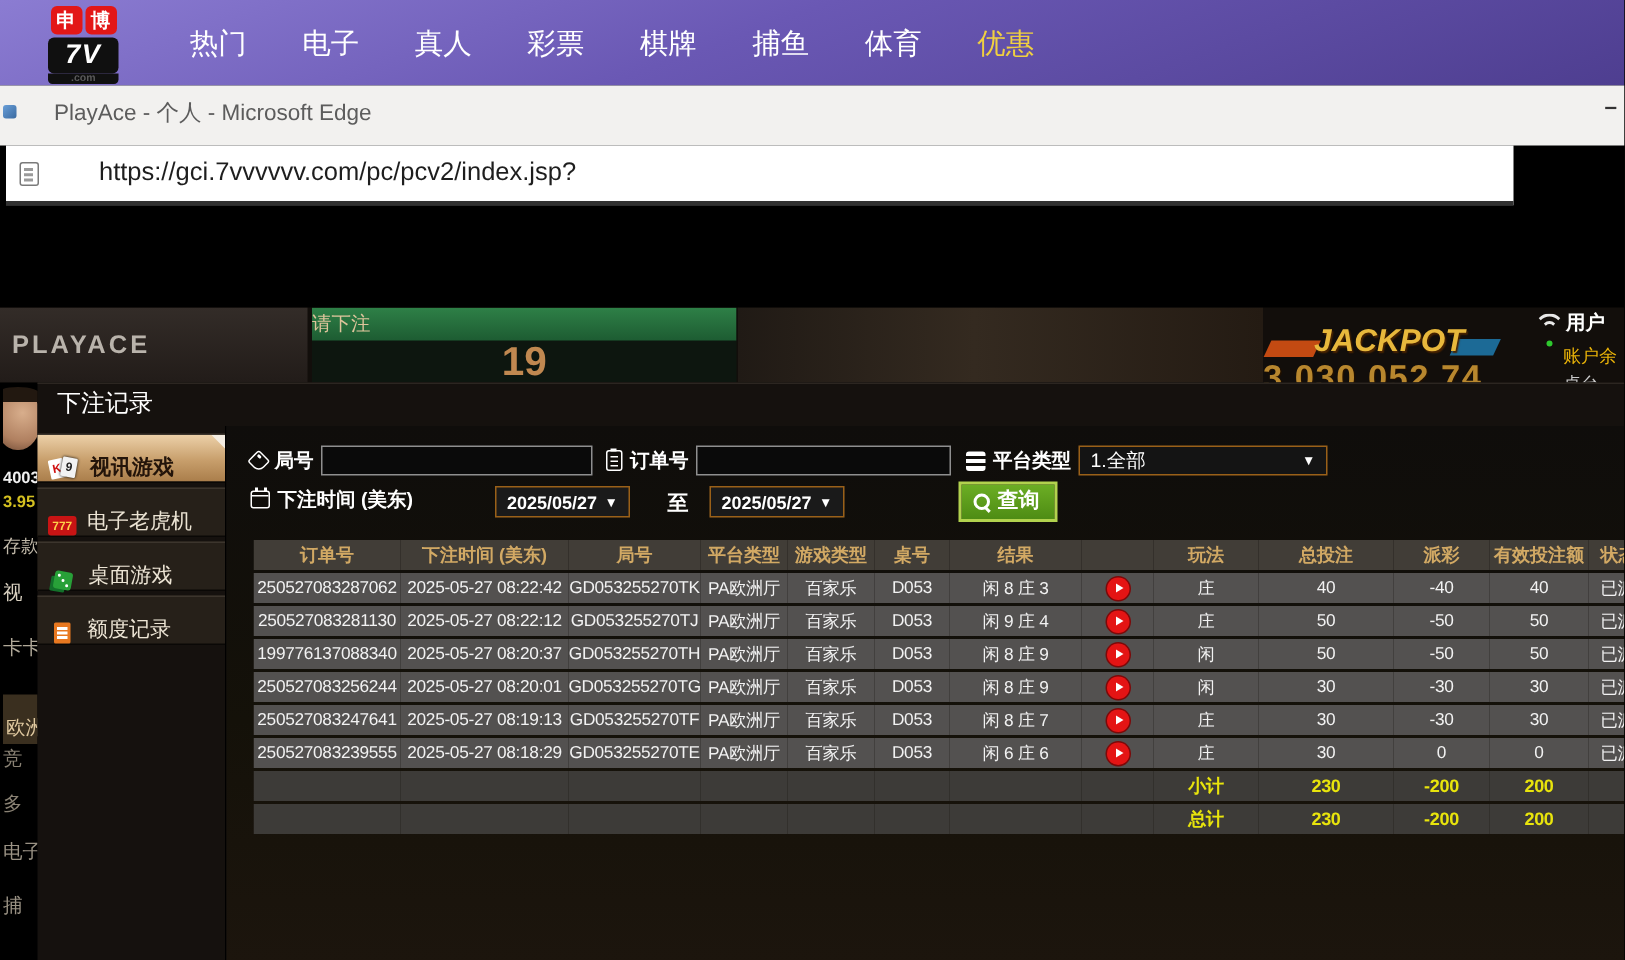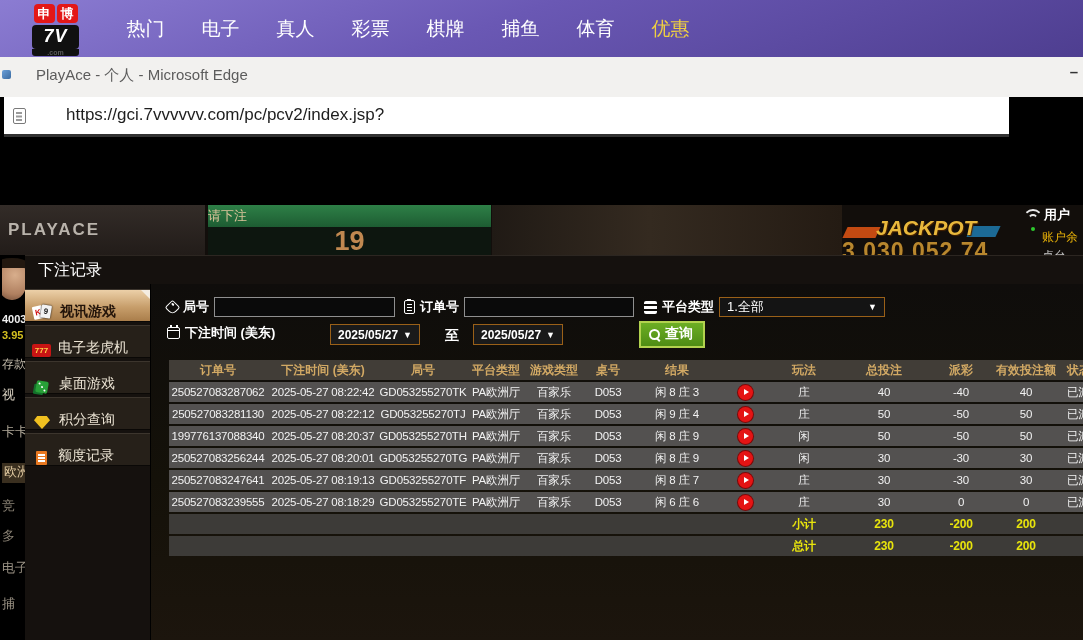--- a/index.html
+++ b/index.html
@@ -70,21 +70,21 @@
   .rf2{position:absolute;left:1042px;top:43px;color:#ccc;font-size:12px;white-space:nowrap}
 
   
   .left-strip{position:absolute;left:0;top:0;width:25px;height:503px;overflow:hidden}
   .left-strip span{position:absolute;left:2px;white-space:nowrap}
   .lf0{top:176px;color:#f0f0f0;font-size:11px;font-weight:bold}
   .lf1{top:192px;color:#d4c020;font-size:11px;font-weight:bold}
   .lf2{top:219px;color:#c0b8a8;font-size:12px}
   .lf3{top:249px;color:#d8d0c0;font-size:13px}
   .lf4{top:286px;color:#b0a898;font-size:13px}
-  .lf5{top:326px;color:#e0c9a0;font-size:13px;background:#3a2f1f;padding:0 4px 2px 2px}
+  .lf5{top:326px;color:#e0c9a0;font-size:13px;background:#3a2f1f;padding:13px 4px 2px 2px}
   .lf6{top:360px;color:#8a8274;font-size:13px}
   .lf7{top:390px;color:#8a8274;font-size:13px}
   .lf8{top:422px;color:#9a9284;font-size:13px}
   .lf9{top:458px;color:#9a9284;font-size:13px}
   .dealer-face{position:absolute;left:0;top:121px;width:25px;height:46px;overflow:hidden}
   .dealer-face::after{content:"";position:absolute;left:-5px;top:2px;width:30px;height:40px;
     border-radius:45% 45% 48% 48%;
     background:radial-gradient(circle at 60% 38%,#d8ae8c,#b08060 62%,#6a4632)}
   .dealer-face::before{content:"";position:absolute;left:-5px;top:0;width:30px;height:10px;
     border-radius:50% 50% 0 0;background:#221810;z-index:1}
@@ -264,24 +264,20 @@
             <span class="cards-icon"></span>
             <span>视讯游戏</span>
           </div>
           <div class="menu-item">
             <span class="slot-icon"></span>
             <span>电子老虎机</span>
           </div>
           <div class="menu-item">
             <span class="dice-icon"></span>
             <span>桌面游戏</span>
-          </div>
-          <div class="menu-item">
-            <span class="diamond-icon"></span>
-            <span>积分查询</span>
           </div>
           <div class="menu-item">
             <span class="doc-icon"></span>
             <span>额度记录</span>
           </div>
         </div>
 
         <div class="main">
 
           <div class="fgroup g-round">

